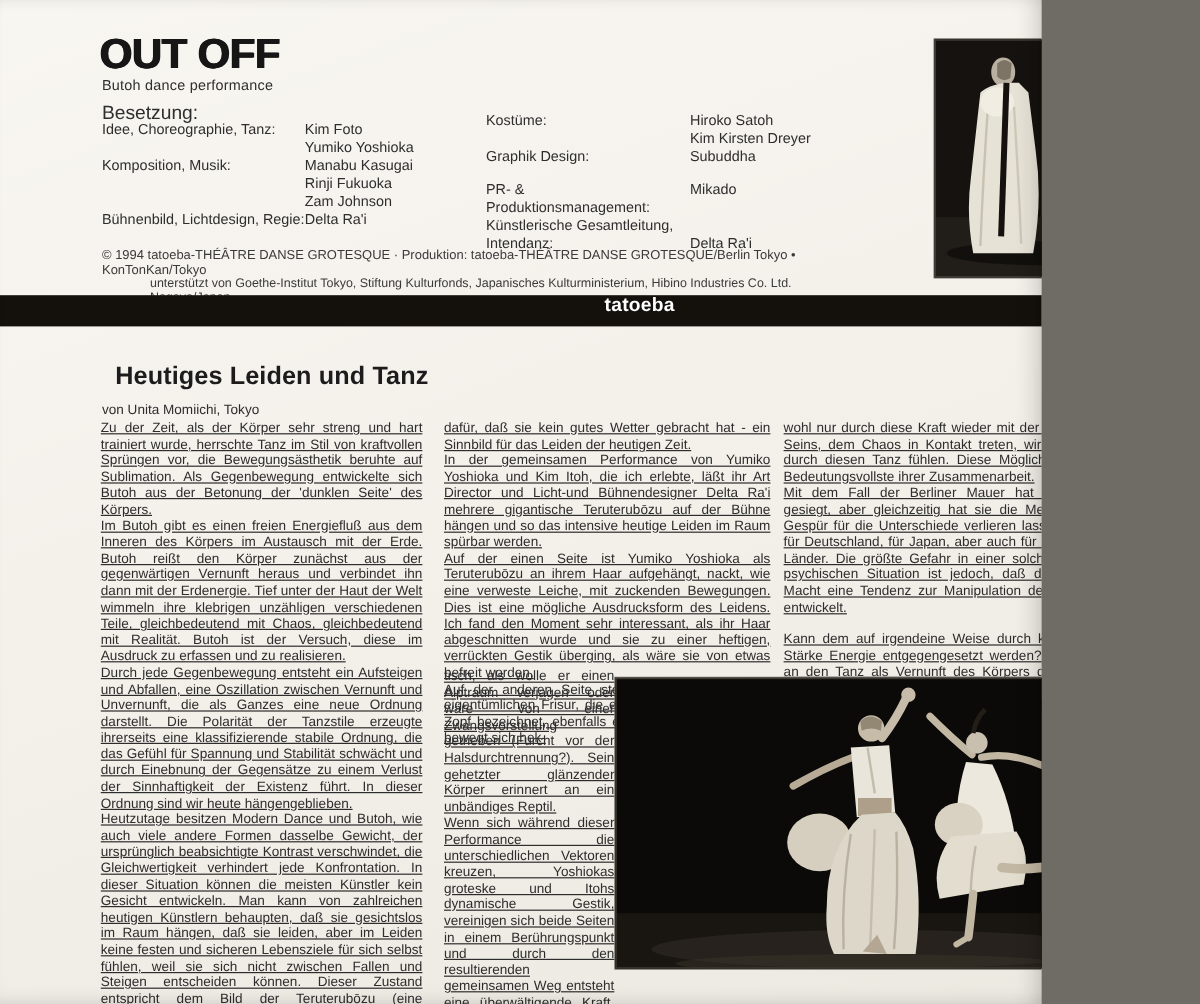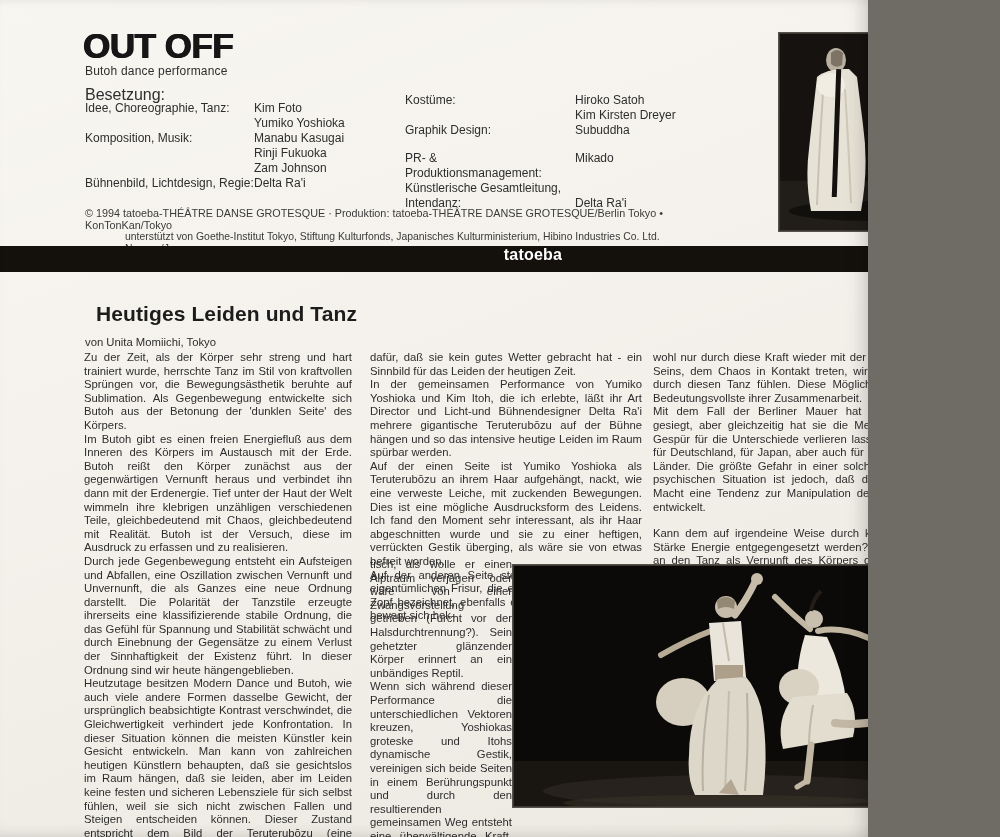--- a/index.html
+++ b/index.html
@@ -31,21 +31,21 @@
   .copyright .line1{font-size:10.8px;line-height:12px;}
   .copyright .line2{font-size:10.4px;line-height:12px;padding-left:40px;}
   .banner{left:0;top:246px;width:1000px;height:26px;background:#14110d;
           display:flex;align-items:flex-start;justify-content:center;gap:7px;
           box-sizing:border-box;padding-left:66px;}
   .banner .brand{color:#ffffff;font-weight:bold;font-size:16px;letter-spacing:.2px;}
   .banner .rest{color:#f2f2f1;font-size:12.3px;letter-spacing:.1px;white-space:nowrap;}
   .headline{left:84px;top:302px;font-size:21px;font-weight:bold;color:#1c1c1c;letter-spacing:.1px;margin-left:12px;}
   .byline{left:85px;top:336px;font-size:11.3px;color:#2d2d2d;}
   .body-col{font-size:11.3px;line-height:13.6px;text-align:justify;color:#2d2d2d;}
-  .body-col p{margin:0;}
+  .body-col p{margin:0;text-decoration:underline;}
   .col1{left:84px;top:351px;width:268px;}
   .col2a{left:370px;top:351px;width:272px;}
   .col2b{left:370px;top:558px;width:142px;}
   .col3{left:653px;top:351px;width:278px;}
   .col3 p:nth-child(3){margin-top:13px;}
   .photo{background:#111;box-shadow:0 0 0 1px #56524b;}
   .photo-top{left:779px;top:33px;width:178px;height:198px;}
   .photo-bottom{left:513px;top:565px;width:408px;height:242px;}
   .vcredit{writing-mode:vertical-rl;transform:rotate(180deg);
            font-size:9px;color:#8a867e;letter-spacing:.4px;white-space:nowrap;

